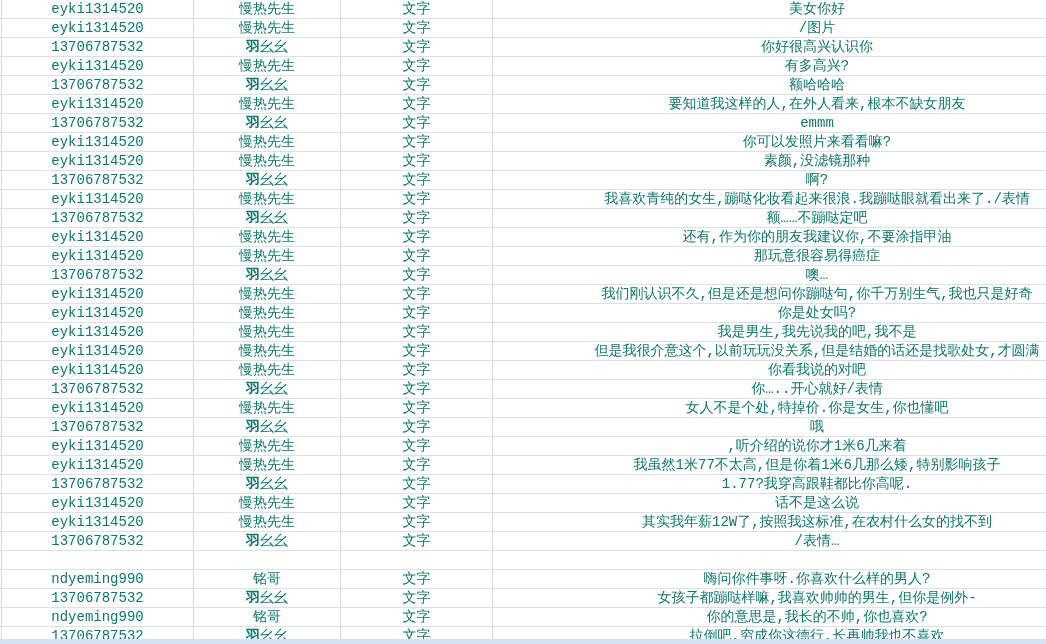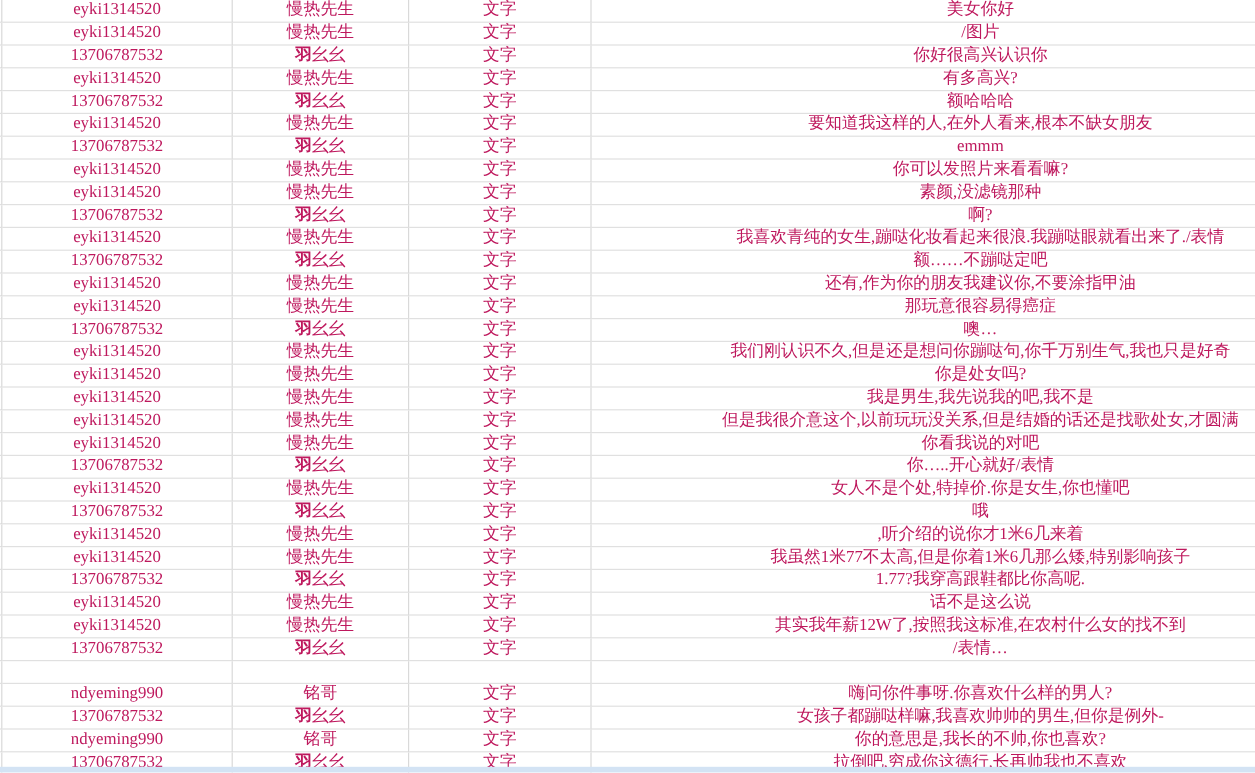--- a/index.html
+++ b/index.html
@@ -1,23 +1,23 @@
 <!DOCTYPE html>
 <html><head>
 <meta charset="utf-8">
 <style>
   html,body{margin:0;padding:0;background:#fff;}
   #sheet{
     position:relative;
     width:1046px;height:644px;
     overflow:hidden;
     background:#ffffff;
-    font-family:Liberation Serif, serif;
+    font-family:Liberation Mono, monospace;
     font-size:14px;
-    color:#be185d;
+    color:#0f766e;
     cursor:cell;
   }
   .row{
     display:grid;
     grid-template-columns:2px 192px 147px 152px 648px;
     width:1141px;
     height:19px;
     line-height:18px;
     box-sizing:border-box;
   }

